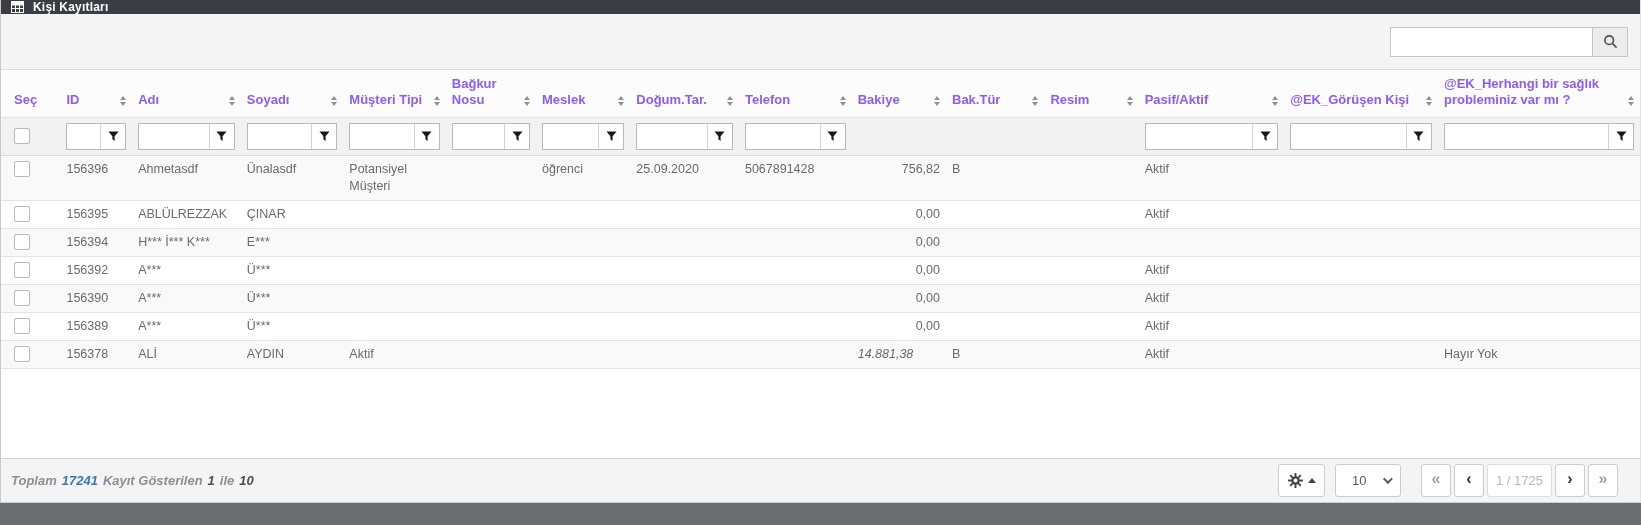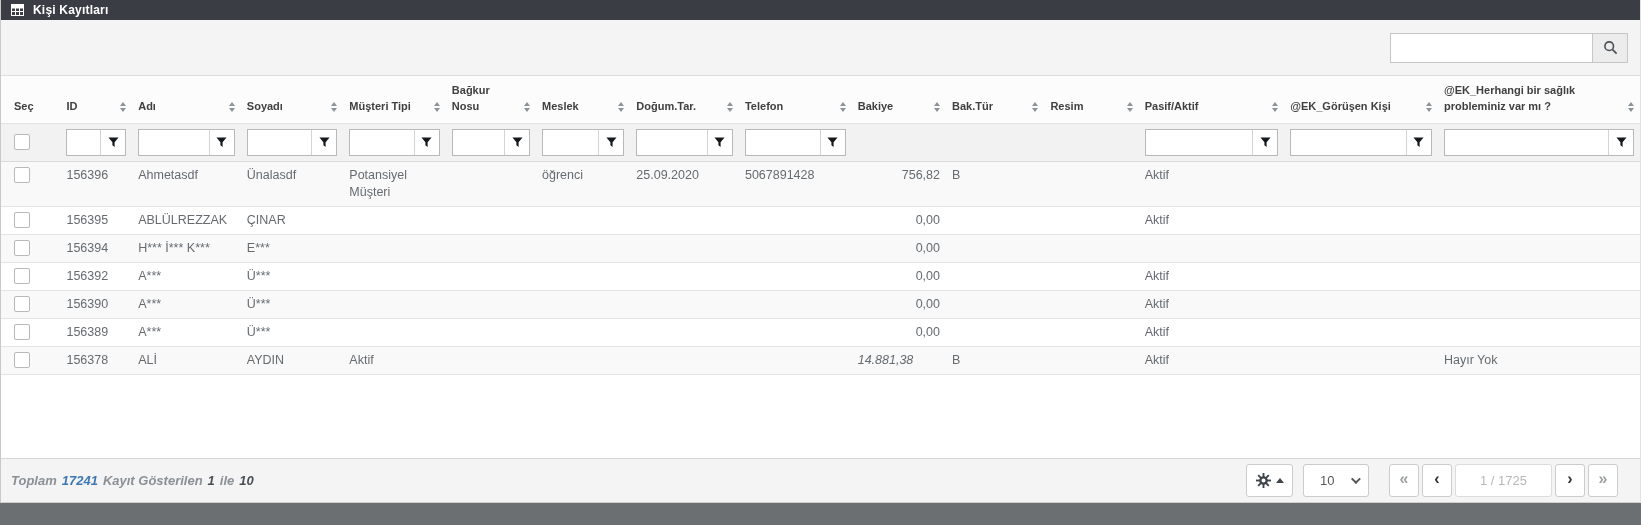--- a/index.html
+++ b/index.html
@@ -12,21 +12,21 @@
   .page { width: 1641px; height: 525px; display: flex; flex-direction: column; }
   .panel-body {
     height: 503px; display: flex; flex-direction: column;
     border-left: 1px solid #c9c9c9; border-right: 1px solid #e2e2e2;
     background: #fff;
   }
   .bottom-strip { height: 22px; background: #6c6f71; flex: none; }
 
   
   .titlebar {
-    height: 20px; flex: none; background: #3a3e44; color: #fff;
+    height: 14px; flex: none; background: #3a3e44; color: #fff;
     display: flex; align-items: center; padding: 0 10px; gap: 9px;
   }
   .titlebar .title { font-size: 12px; font-weight: bold; letter-spacing: .2px; }
 
   
   .toolbar {
     height: 56px; flex: none; background: #f4f4f4;
     border-bottom: 1px solid #dedede;
     display: flex; align-items: center; justify-content: flex-end; padding: 0 12px;
   }
@@ -40,21 +40,21 @@
     width: 36px; height: 30px; border: 1px solid #c6c6c6; background: #ececec;
     display: flex; align-items: center; justify-content: center; cursor: pointer; padding: 0;
   }
 
   
   .grid-wrap { flex: 1; overflow: hidden; background: #fff; }
   table { width: 100%; border-collapse: collapse; table-layout: fixed; }
   thead th {
     vertical-align: bottom; text-align: left;
     padding: 6px 6px 9px 6px; background: #fcfcfc;
-    color: #404040; font-size: 11px; font-weight: bold; line-height: 16px;
+    color: #8b5cf6; font-size: 13px; font-weight: bold; line-height: 16px;
     border-bottom: 1px solid #e3e3e3;
   }
   thead th:first-child { padding-left: 13px; }
   .th-inner { display: flex; align-items: flex-end; gap: 4px; }
   .th-label { min-width: 0; }
   .sort-icon { margin-left: auto; flex: none; display: flex; flex-direction: column; gap: 2px; padding-bottom: 2px; }
   .sort-icon i { display: block; width: 0; height: 0; border-left: 3.5px solid transparent; border-right: 3.5px solid transparent; }
   .sort-icon .up   { border-bottom: 4px solid #8d9296; }
   .sort-icon .down { border-top:    4px solid #8d9296; }
 
@@ -119,21 +119,21 @@
   .chev { width: 7px; height: 7px; border-right: 2px solid #55595e; border-bottom: 2px solid #55595e; transform: rotate(45deg) translateY(-2px); }
   .pager { display: flex; gap: 3px; align-items: center; margin-left: 10px; }
   .pbtn {
     height: 33px; width: 30px; background: #fff; border: 1px solid #ccc; border-radius: 3px;
     display: flex; align-items: center; justify-content: center;
     font-size: 16px; font-weight: bold; color: #2d3135; cursor: pointer; padding: 0 0 3px 0;
     font-family: "Liberation Sans", sans-serif;
   }
   .pbtn.muted { color: #9aa0a5; }
   .page-indicator {
-    height: 33px; width: 97px; background: #fff; border: 1px solid #dcdcdc; border-radius: 3px;
+    height: 33px; width: 65px; background: #fff; border: 1px solid #dcdcdc; border-radius: 3px;
     display: flex; align-items: center; justify-content: center;
     font-size: 13px; color: #b4b8bb;
   }
 </style>
 </head>
 <body>
 
 <div class="page">
   <div class="panel-body">
 

